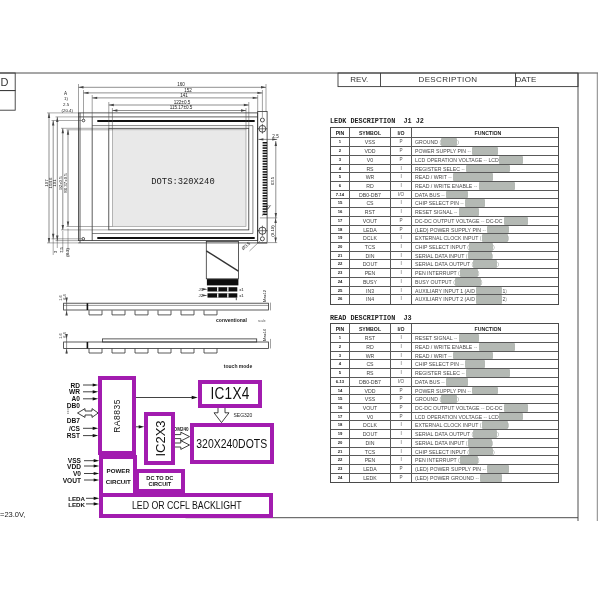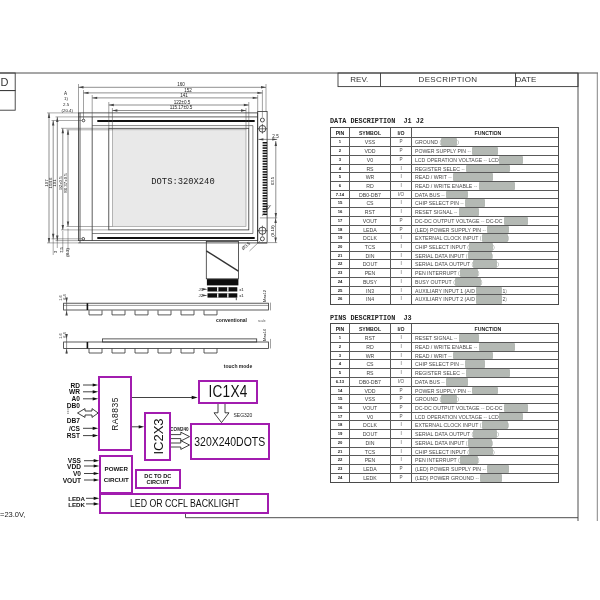--- a/index.html
+++ b/index.html
@@ -10,21 +10,21 @@
 .cpin{width:18.8px;text-align:center;border-right:0.8px solid #595959;font-size:4.2px;color:#222}
 .csym{width:39.2px;text-align:center;border-right:0.8px solid #595959;font-size:5.2px;color:#444}
 .cio{width:20.9px;text-align:center;border-right:0.8px solid #595959;font-size:4.6px;color:#555}
 .cfn{width:146px;text-align:left;font-size:5.2px;color:#4a4a4a;padding-left:2.5px}
 .thead span{font-size:5.2px;font-weight:bold;color:#222}
 .b{font-weight:bold}
 .sm{display:inline-block;height:4.4px;border-radius:1px;vertical-align:-0.5px}
 .gd{color:#9aa09a}
 .gp{color:#8f958f}
 .ttl{position:absolute;font-family:"Liberation Mono",monospace;font-weight:bold;font-size:6.8px;color:#222;letter-spacing:0px;white-space:pre}
-.bx{position:absolute;border:2px solid #a21caf;background:#fff;display:flex;align-items:center;justify-content:center;color:#111}
+.bx{position:absolute;border:4px solid #a21caf;background:#fff;display:flex;align-items:center;justify-content:center;color:#111}
 .lbl{position:absolute;font-weight:bold;color:#111;text-align:right;white-space:nowrap}
 </style></head>
 <body>
 <svg width="600" height="600" viewBox="0 0 600 600" style="position:absolute;left:0;top:0">
 <g stroke="#3a3a3a" stroke-width="0.9" fill="none">
 <line x1="0" y1="73" x2="598" y2="73"></line>
 <rect x="-2" y="73" width="17.2" height="17.6"></rect>
 <rect x="-2" y="90.6" width="17.2" height="19.6"></rect>
 <line x1="578" y1="73" x2="578" y2="521"></line>
 <line x1="597.3" y1="73" x2="597.3" y2="521" stroke="#777"></line>
@@ -269,22 +269,22 @@
 <line x1="86" y1="503.9" x2="95" y2="503.9"></line>
 <path d="M99.2 503.9 l-5.5 -1.6 l0 3.2 Z" fill="#111" stroke="none"></path>
 </g>
 <text x="233.5" y="417" font-family="Liberation Sans" font-size="5" fill="#222">SEG320</text>
 <text x="170.3" y="430.6" font-family="Liberation Sans" font-size="4.6" font-weight="bold" fill="#222">COM240</text>
 </svg>
 <div class="abs" style="left:-2px;top:75.5px;width:13px;text-align:center;font-size:11px;color:#333">D</div>
 <div class="abs" style="left:338px;top:74.5px;width:42.5px;text-align:center;font-size:8px;color:#333">REV.</div>
 <div class="abs" style="left:380.5px;top:74.5px;width:135px;text-align:center;font-size:8px;color:#333;letter-spacing:0.4px">DESCRIPTION</div>
 <div class="abs" style="left:515.5px;top:74.5px;width:62.5px;font-size:8px;color:#333">DATE</div>
-<div class="ttl" style="left:330px;top:116.5px">DATA DESCRIPTION  J1 J2</div>
-<div class="ttl" style="left:330px;top:313.8px">PINS DESCRIPTION  J3</div>
+<div class="ttl" style="left:330px;top:116.5px">LEDK DESCRIPTION  J1 J2</div>
+<div class="ttl" style="left:330px;top:313.8px">READ DESCRIPTION  J3</div>
 <div class="tbl" style="left:329.6px;top:126.5px;width:227.5px">
 <div class="trow thead" style="height:10.9px;line-height:10.9px"><span class="cpin">PIN</span><span class="csym">SYMBOL</span><span class="cio">I/O</span><span class="cfn" style="text-align:center">FUNCTION</span></div>
 <div class="trow" style="height:8.72px;line-height:8.72px"><span class="cpin b">1</span><span class="csym">VSS</span><span class="cio">P</span><span class="cfn">GROUND <span class="gp">(</span><span class="sm" style="width:16px;background:#b4b9b4"></span><span class="gp">)</span></span></div>
 <div class="trow" style="height:8.72px;line-height:8.72px"><span class="cpin b">2</span><span class="csym">VDD</span><span class="cio">P</span><span class="cfn">POWER SUPPLY PIN <span class="gd">--</span> <span class="sm" style="width:26px;background:#b4b9b4"></span></span></div>
 <div class="trow" style="height:8.72px;line-height:8.72px"><span class="cpin b">3</span><span class="csym">V0</span><span class="cio">P</span><span class="cfn">LCD OPERATION VOLTAGE <span class="gd">--</span> LCD<span class="sm" style="width:24px;background:#b4b9b4"></span></span></div>
 <div class="trow" style="height:8.72px;line-height:8.72px"><span class="cpin b">4</span><span class="csym">RS</span><span class="cio">I</span><span class="cfn">REGISTER SELEC <span class="gd">--</span> <span class="sm" style="width:44px;background:#b4b9b4"></span></span></div>
 <div class="trow" style="height:8.72px;line-height:8.72px"><span class="cpin b">5</span><span class="csym">WR</span><span class="cio">I</span><span class="cfn">READ / WRIT <span class="gd">--</span> <span class="sm" style="width:40px;background:#b4b9b4"></span></span></div>
 <div class="trow" style="height:8.72px;line-height:8.72px"><span class="cpin b">6</span><span class="csym">RD</span><span class="cio">I</span><span class="cfn">READ / WRITE ENABLE <span class="gd">--</span> <span class="sm" style="width:36px;background:#b4b9b4"></span></span></div>
 <div class="trow" style="height:8.72px;line-height:8.72px"><span class="cpin b">7-14</span><span class="csym">DB0-DB7</span><span class="cio">I/O</span><span class="cfn">DATA BUS <span class="gd">--</span> <span class="sm" style="width:22px;background:#b4b9b4"></span></span></div>
 <div class="trow" style="height:8.72px;line-height:8.72px"><span class="cpin b">15</span><span class="csym">CS</span><span class="cio">I</span><span class="cfn">CHIP SELECT PIN <span class="gd">--</span> <span class="sm" style="width:20px;background:#b4b9b4"></span></span></div>

